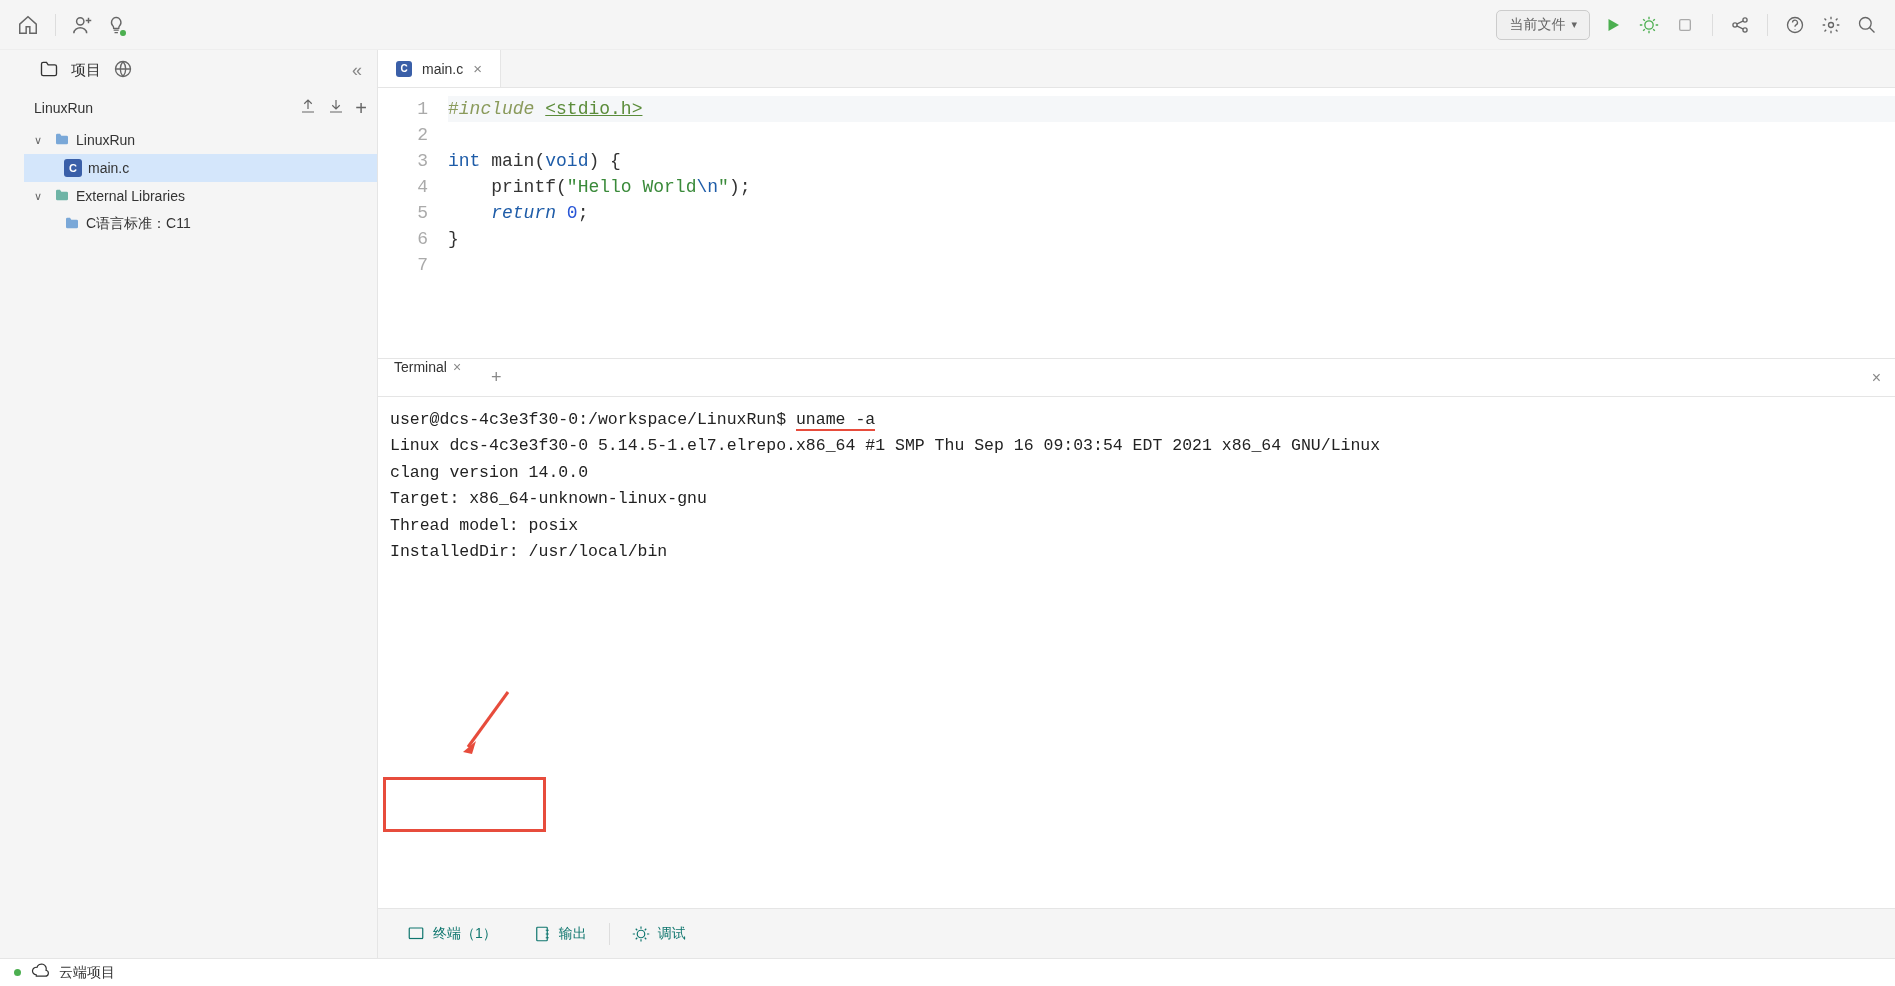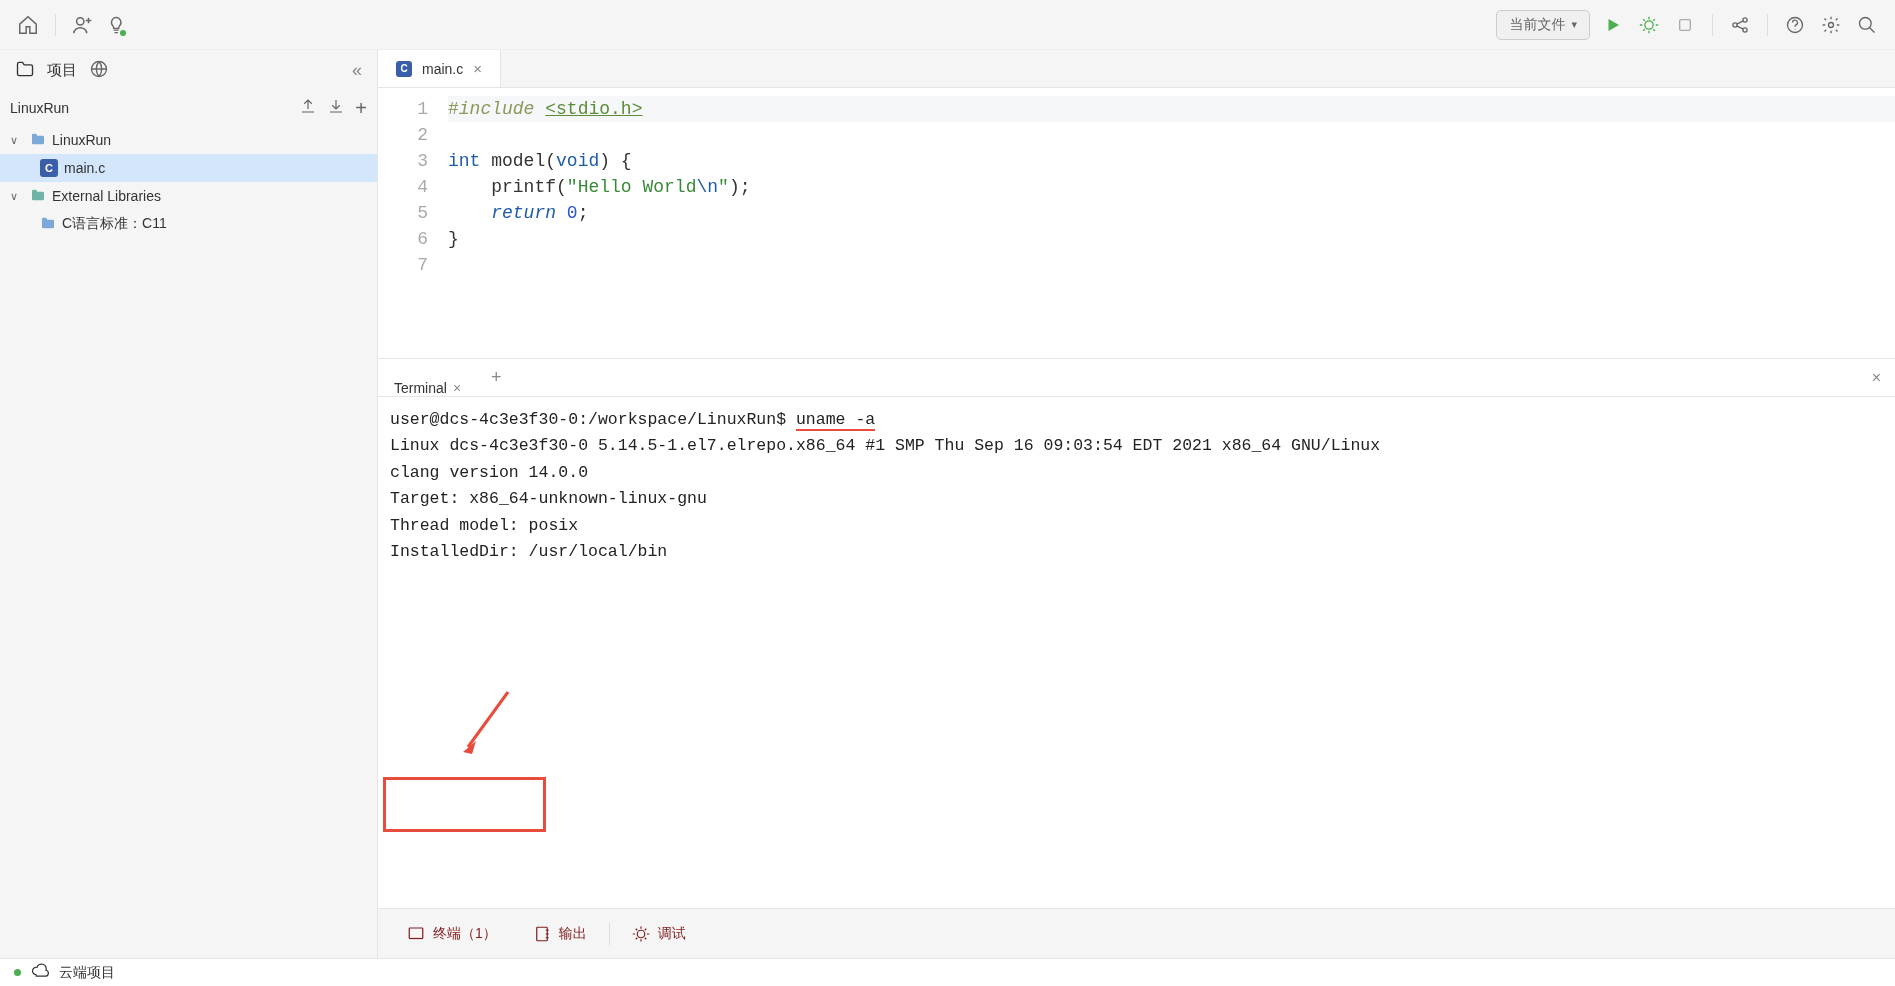--- a/index.html
+++ b/index.html
@@ -64,20 +64,21 @@
       flex: 1;
       overflow: hidden;
     }
     
     .sidebar {
       width: 378px;
       background: #f5f5f5;
       border-right: 1px solid #e5e5e5;
       display: flex;
       flex-direction: column;
+      padding-left: 24px;
     }
     .sidebar-header {
       height: 40px;
       display: flex;
       align-items: center;
       padding: 0 15px;
       gap: 12px;
     }
     .sidebar-collapse {
       margin-left: auto;
@@ -214,21 +215,21 @@
     .terminal-tabs {
       height: 38px;
       display: flex;
       align-items: center;
       border-bottom: 1px solid #e5e5e5;
       padding-left: 10px;
       gap: 6px;
     }
     .terminal-tab {
       display: flex;
-      align-items: flex-end;
+      align-items: flex-start;
       padding: 0 12px 0 6px;
       gap: 6px;
       height: 100%;
       cursor: pointer;
       font-size: 14px;
     }
     .terminal-tab-close {
       color: #888;
       cursor: pointer;
     }
@@ -278,21 +279,21 @@
       background: #f5f5f5;
       border-top: 1px solid #e5e5e5;
       padding-left: 15px;
       gap: 8px;
     }
     .bottom-tab {
       display: flex;
       align-items: center;
       gap: 8px;
       padding: 6px 14px;
-      color: #7f1d1d;
+      color: #0f766e;
       cursor: pointer;
       font-size: 14px;
     }
     .bottom-divider {
       width: 1px;
       height: 22px;
       background: #ddd;
     }
     
     .status-bar {
@@ -473,21 +474,21 @@
         <div>2</div>
         <div>3</div>
         <div>4</div>
         <div>5</div>
         <div>6</div>
         <div>7</div>
       </div>
       <div class="code">
         <div class="line-1"><span class="kw-pp">#</span><span class="kw-pp-i">include</span><span> </span><span class="kw-inc">&lt;stdio.h&gt;</span></div>
         <div></div>
-        <div><span class="kw-type">int</span> <span class="kw-fn">model</span><span>(</span><span class="kw-type">void</span><span>) {</span></div>
+        <div><span class="kw-type">int</span> <span class="kw-fn">main</span><span>(</span><span class="kw-type">void</span><span>) {</span></div>
         <div><span>    </span><span>printf</span><span>(</span><span class="kw-str">"Hello World</span><span class="kw-esc">\n</span><span class="kw-str">"</span><span>);</span></div>
         <div><span>    </span><span class="kw-ret">return</span><span> </span><span class="kw-num">0</span><span>;</span></div>
         <div><span>}</span></div>
         <div></div>
       </div>
     </div>
 
     <div class="terminal-panel">
       <div class="terminal-tabs">
         <div class="terminal-tab">

